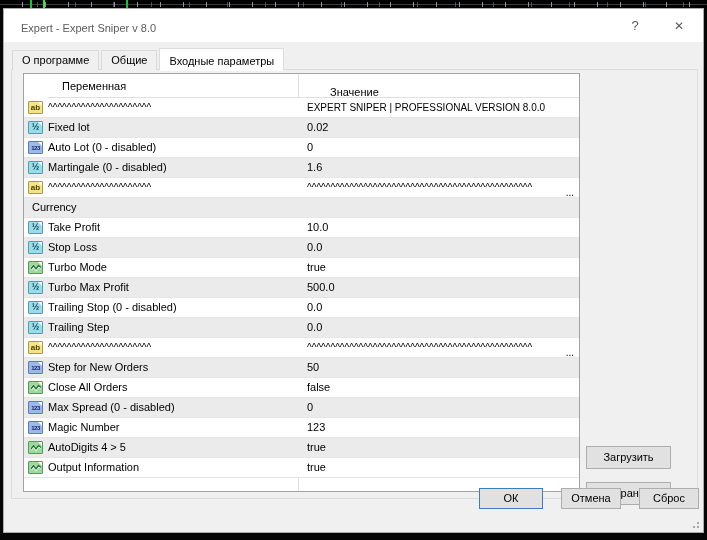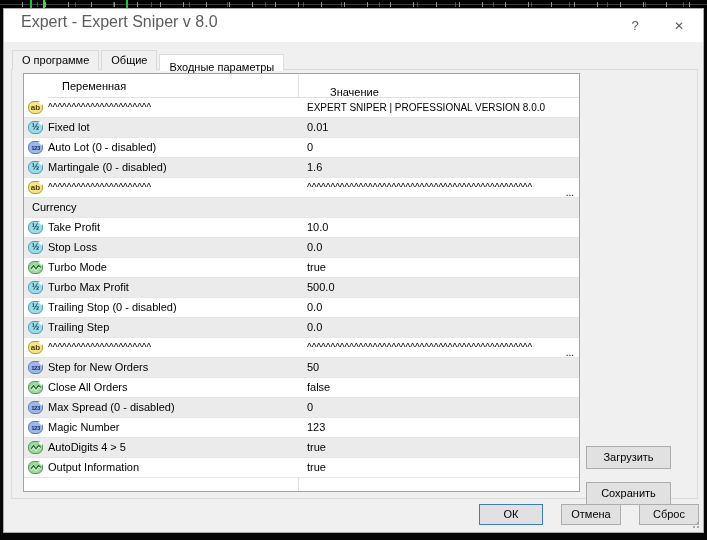--- a/index.html
+++ b/index.html
@@ -14,32 +14,32 @@
       repeating-linear-gradient(90deg, transparent 0 37px, rgba(120,125,130,.6) 37px 38px);
   }
   .bg-strip .hline { position:absolute; left:0; top:4px; width:100%; height:1px; background:#3a3d40; }
   .bg-strip .green { position:absolute; top:0; width:2px; height:8px; background:#1ec12e; }
 
   
   .dialog { position:absolute; left:3px; top:8px; width:701px; height:525px;
     background:#f0f0f0; border:1px solid #acacac; }
 
   .titlebar { position:absolute; left:0; top:0; width:100%; height:33px; background:#ffffff; }
-  .title { position:absolute; left:17px; top:4px; font-size:16px; color:#5c5c5c; }
+  .title { position:absolute; left:17px; top:13px; font-size:11px; color:#5c5c5c; }
   .cap-btn { position:absolute; top:5px; width:32px; height:24px; text-align:center;
     line-height:24px; font-size:13px; color:#5a5a5a; cursor:default; }
   .cap-help { right:52px; }
   .cap-close { right:8px; font-size:12px; }
 
   
   .tabs { position:absolute; left:8px; top:38px; height:23px; display:flex; align-items:flex-end; z-index:3; }
   .tab { background:#f0f0f0; border:1px solid #d9d9d9; border-bottom:none;
     font-size:11px; color:#000; padding:3px 9px 4px 9px; height:20px; margin-right:2px; white-space:nowrap; }
   .tab.active { background:#ffffff; border:1px solid #dcdcdc; border-bottom:1px solid #ffffff;
-    height:17px; padding-top:6px; margin-bottom:-1px; }
+    height:23px; padding-top:6px; margin-bottom:-1px; }
 
   .tabpage { position:absolute; left:7px; top:60px; width:687px; height:430px;
     background:#f0f0f0; border:1px solid #dcdcdc; }
 
   
   .ptable { position:absolute; left:19px; top:64px; width:557px; height:419px;
     background:#ffffff; border:1px solid #a3a3a3; overflow:hidden; }
   .ptable .vsplit { position:absolute; left:274px; top:0; bottom:0; width:1px; background:#e0e0e0; }
   .phead { position:relative; height:24px; border-bottom:1px solid #e0e0e0; font-size:11px; color:#000;margin-left:24px; }
   .phead .h-name { position:absolute; left:14px; top:6px; }
@@ -49,37 +49,37 @@
   .row.alt { background:#ebebeb; }
   .cell-name { position:relative; width:275px; height:100%; overflow:hidden; }
   .cell-value { position:relative; flex:1; height:100%; overflow:hidden;
     font-size:11px; color:#000; padding-left:8px; line-height:19px; white-space:nowrap; }
   .pname { position:absolute; left:24px; top:3px; font-size:11px; color:#000; white-space:nowrap; }
   .row.sep .pname, .cell-value.carets { font-size:10px; letter-spacing:0px; }
   .row.sep .pname { top:4px; }
   .cell-value .more { position:absolute; right:5px; bottom:0px; font-size:10px; line-height:9px; color:#000; }
 
   
-  .picon { position:absolute; left:4px; top:3px; width:15px; height:13px; border-radius:6px;
+  .picon { position:absolute; left:4px; top:3px; width:15px; height:13px; border-radius:1px;
     display:flex; align-items:center; justify-content:center;
     font-size:8px; font-weight:bold; line-height:1; }
   .picon::after { content:''; position:absolute; top:0; right:0;
     border-top:4px solid rgba(255,255,255,.95); border-left:4px solid transparent; }
   .icon-string  { background:#f5e486; border:1px solid #ad9c3d; color:#4a3e00; }
   .icon-double  { background:#9cdbe8; border:1px solid #4f9db3; color:#083e4d; font-size:9px; }
   .icon-integer { background:#9fb9e6; border:1px solid #5b7cbb; color:#13246b; font-size:6px; letter-spacing:-0.5px; }
   .icon-bool    { background:#9ed8a0; border:1px solid #4f9d57; }
 
   
   .btn { background:#e1e1e1; border:1px solid #adadad; font-size:11px; color:#000;
     font-family:"Liberation Sans",sans-serif; text-align:center; cursor:default; }
   .side-buttons { position:absolute; left:582px; top:420px; width:85px; display:flex;
     flex-direction:column; gap:13px;margin-top:17px; }
   .side-buttons .btn { width:85px; height:23px; line-height:21px; }
-  .bottom-buttons { position:absolute; left:457px; top:495px; display:flex; gap:18px;padding-left:18px; }
+  .bottom-buttons { position:absolute; left:457px; top:479px; display:flex; gap:18px;padding-left:18px; }
   .bottom-buttons .btn { width:60px; height:21px; line-height:19px; }
   .bottom-buttons .btn.default { width:64px; border:1px solid #3f7cbf; }
 
   
   .grip { position:absolute; right:4px; bottom:4px; width:10px; height:10px; }
   .grip i { position:absolute; width:2px; height:2px; background:#a8a8a8; }
   .grip i:nth-child(1){ right:0; bottom:0; }
   .grip i:nth-child(2){ right:4px; bottom:0; }
   .grip i:nth-child(3){ right:0; bottom:4px; }
 </style>
@@ -122,21 +122,21 @@
             <span class="picon icon-string">ab</span>
             <span class="pname">^^^^^^^^^^^^^^^^^^^^^^</span>
           </div>
           <div class="cell-value carets">EXPERT SNIPER | PROFESSIONAL VERSION 8.0.0</div>
         </div>
         <div class="row alt">
           <div class="cell-name">
             <span class="picon icon-double">½</span>
             <span class="pname">Fixed lot</span>
           </div>
-          <div class="cell-value">0.01</div>
+          <div class="cell-value">0.02</div>
         </div>
         <div class="row">
           <div class="cell-name">
             <span class="picon icon-integer">123</span>
             <span class="pname">Auto Lot (0 - disabled)</span>
           </div>
           <div class="cell-value">0</div>
         </div>
         <div class="row alt">
           <div class="cell-name">

